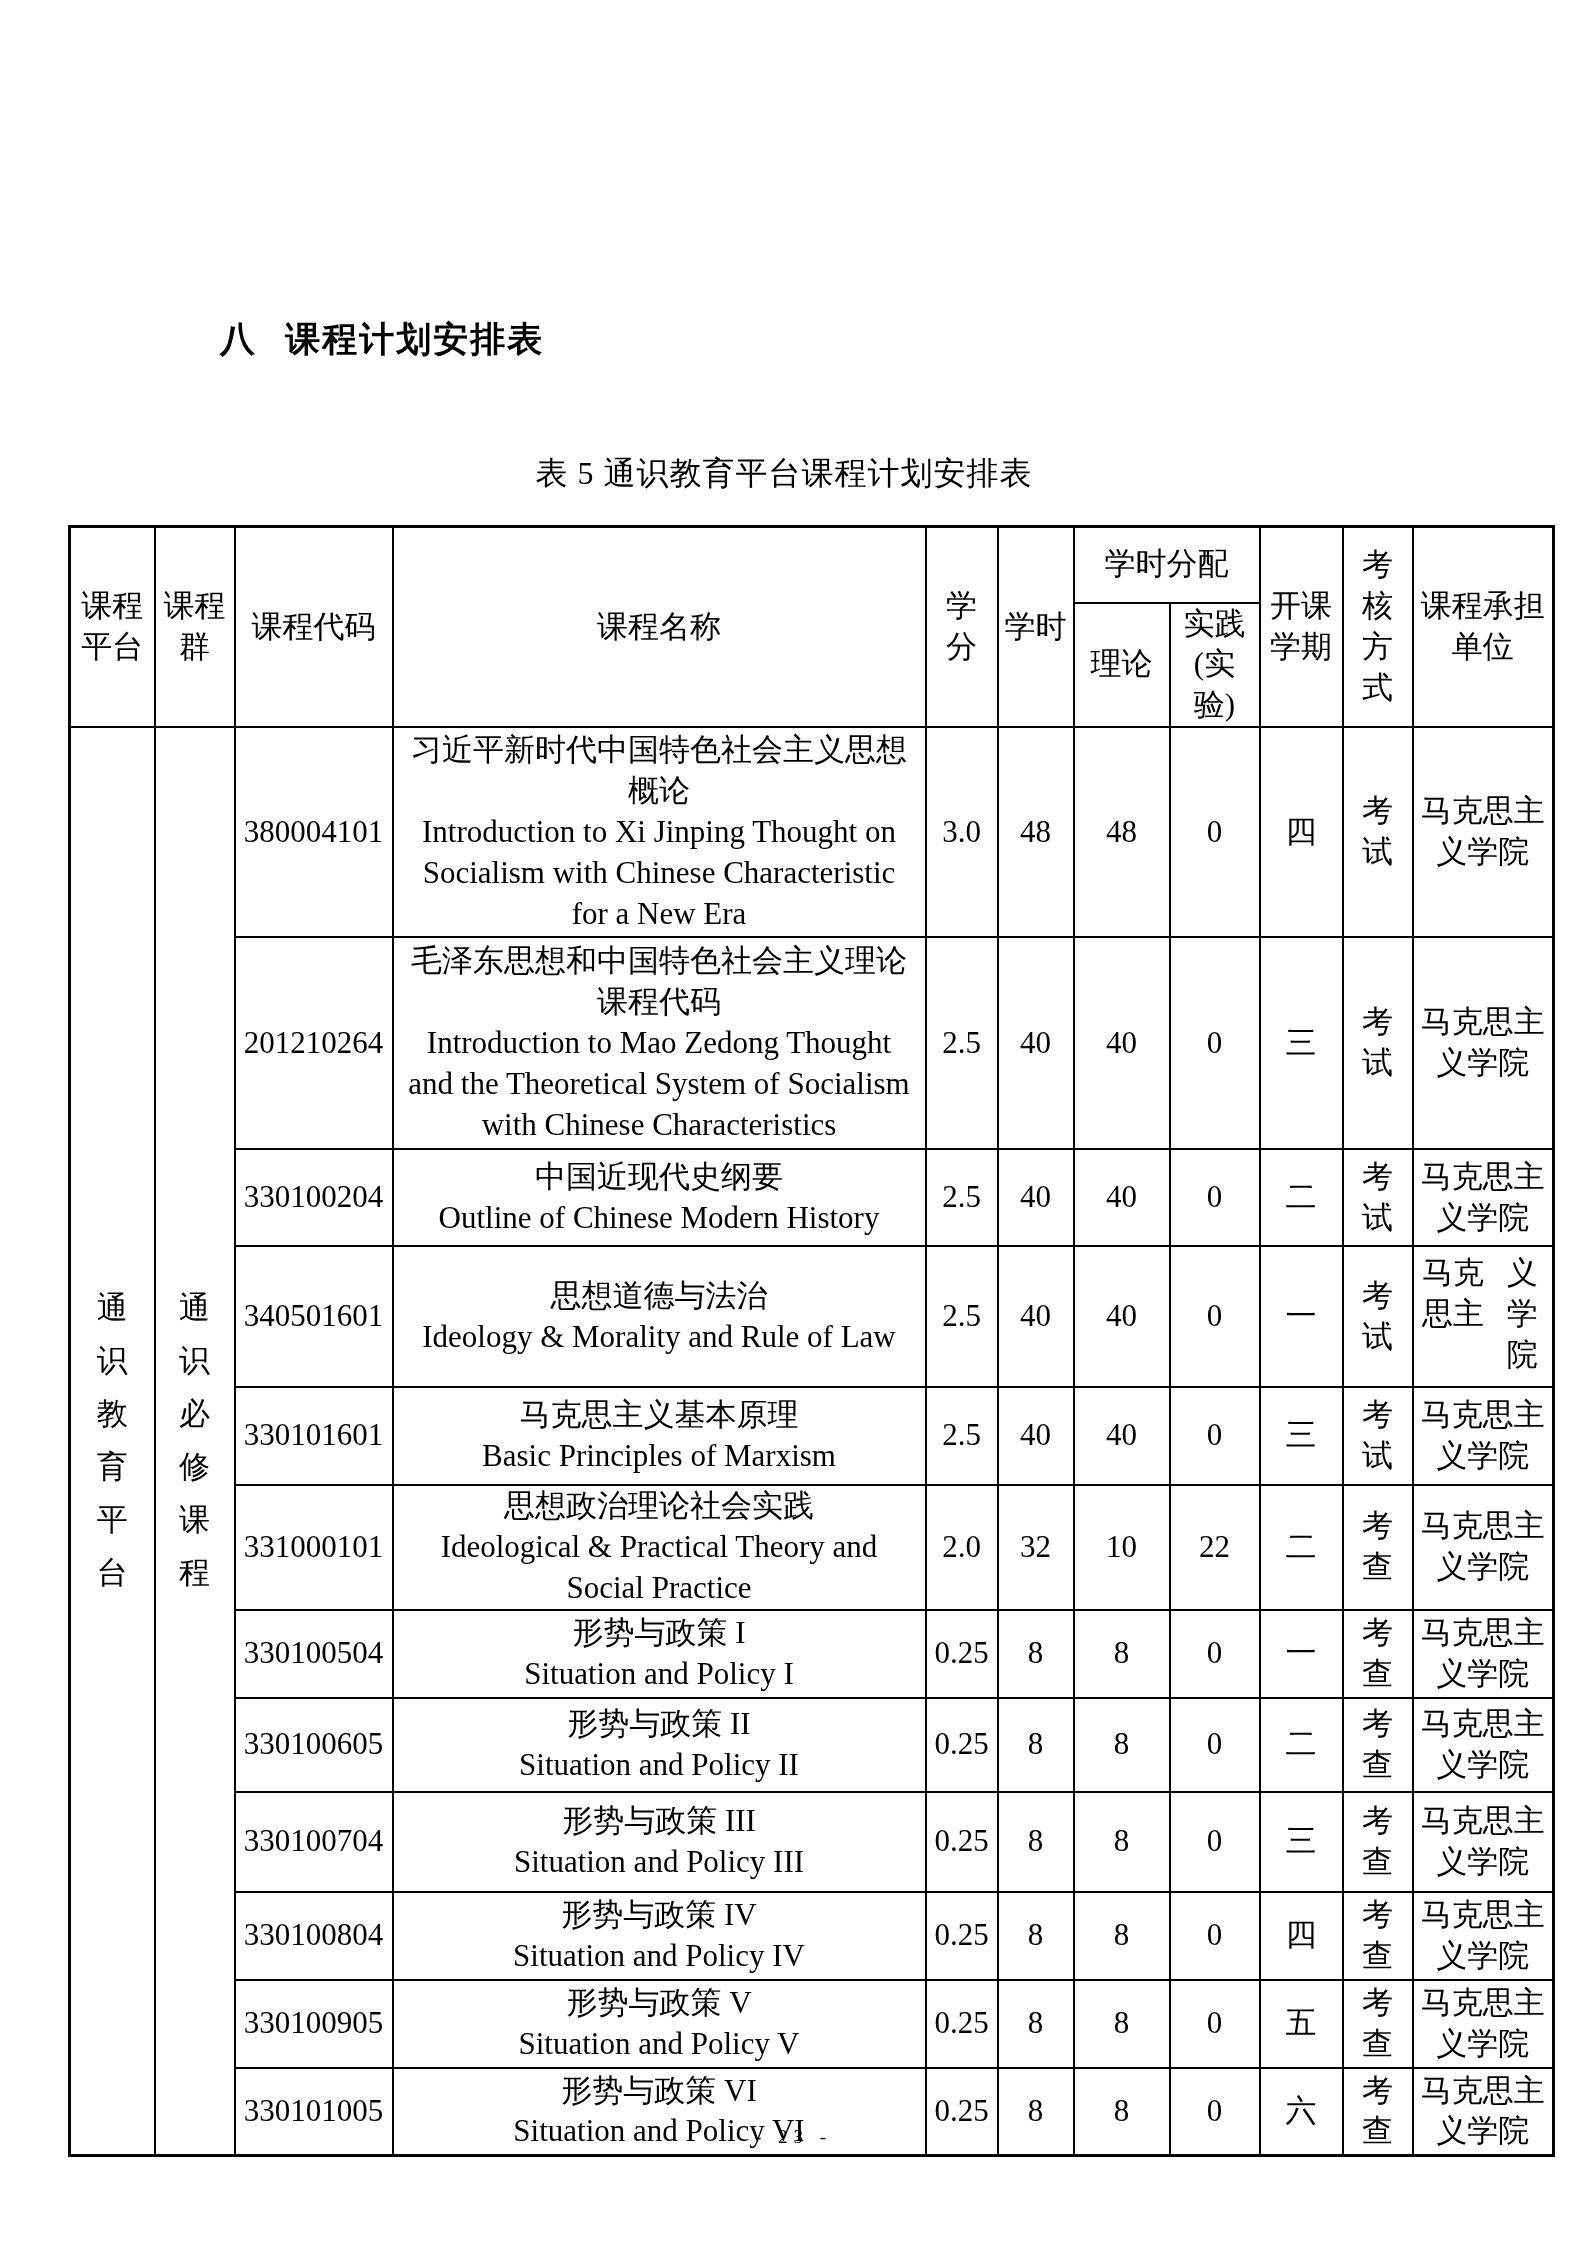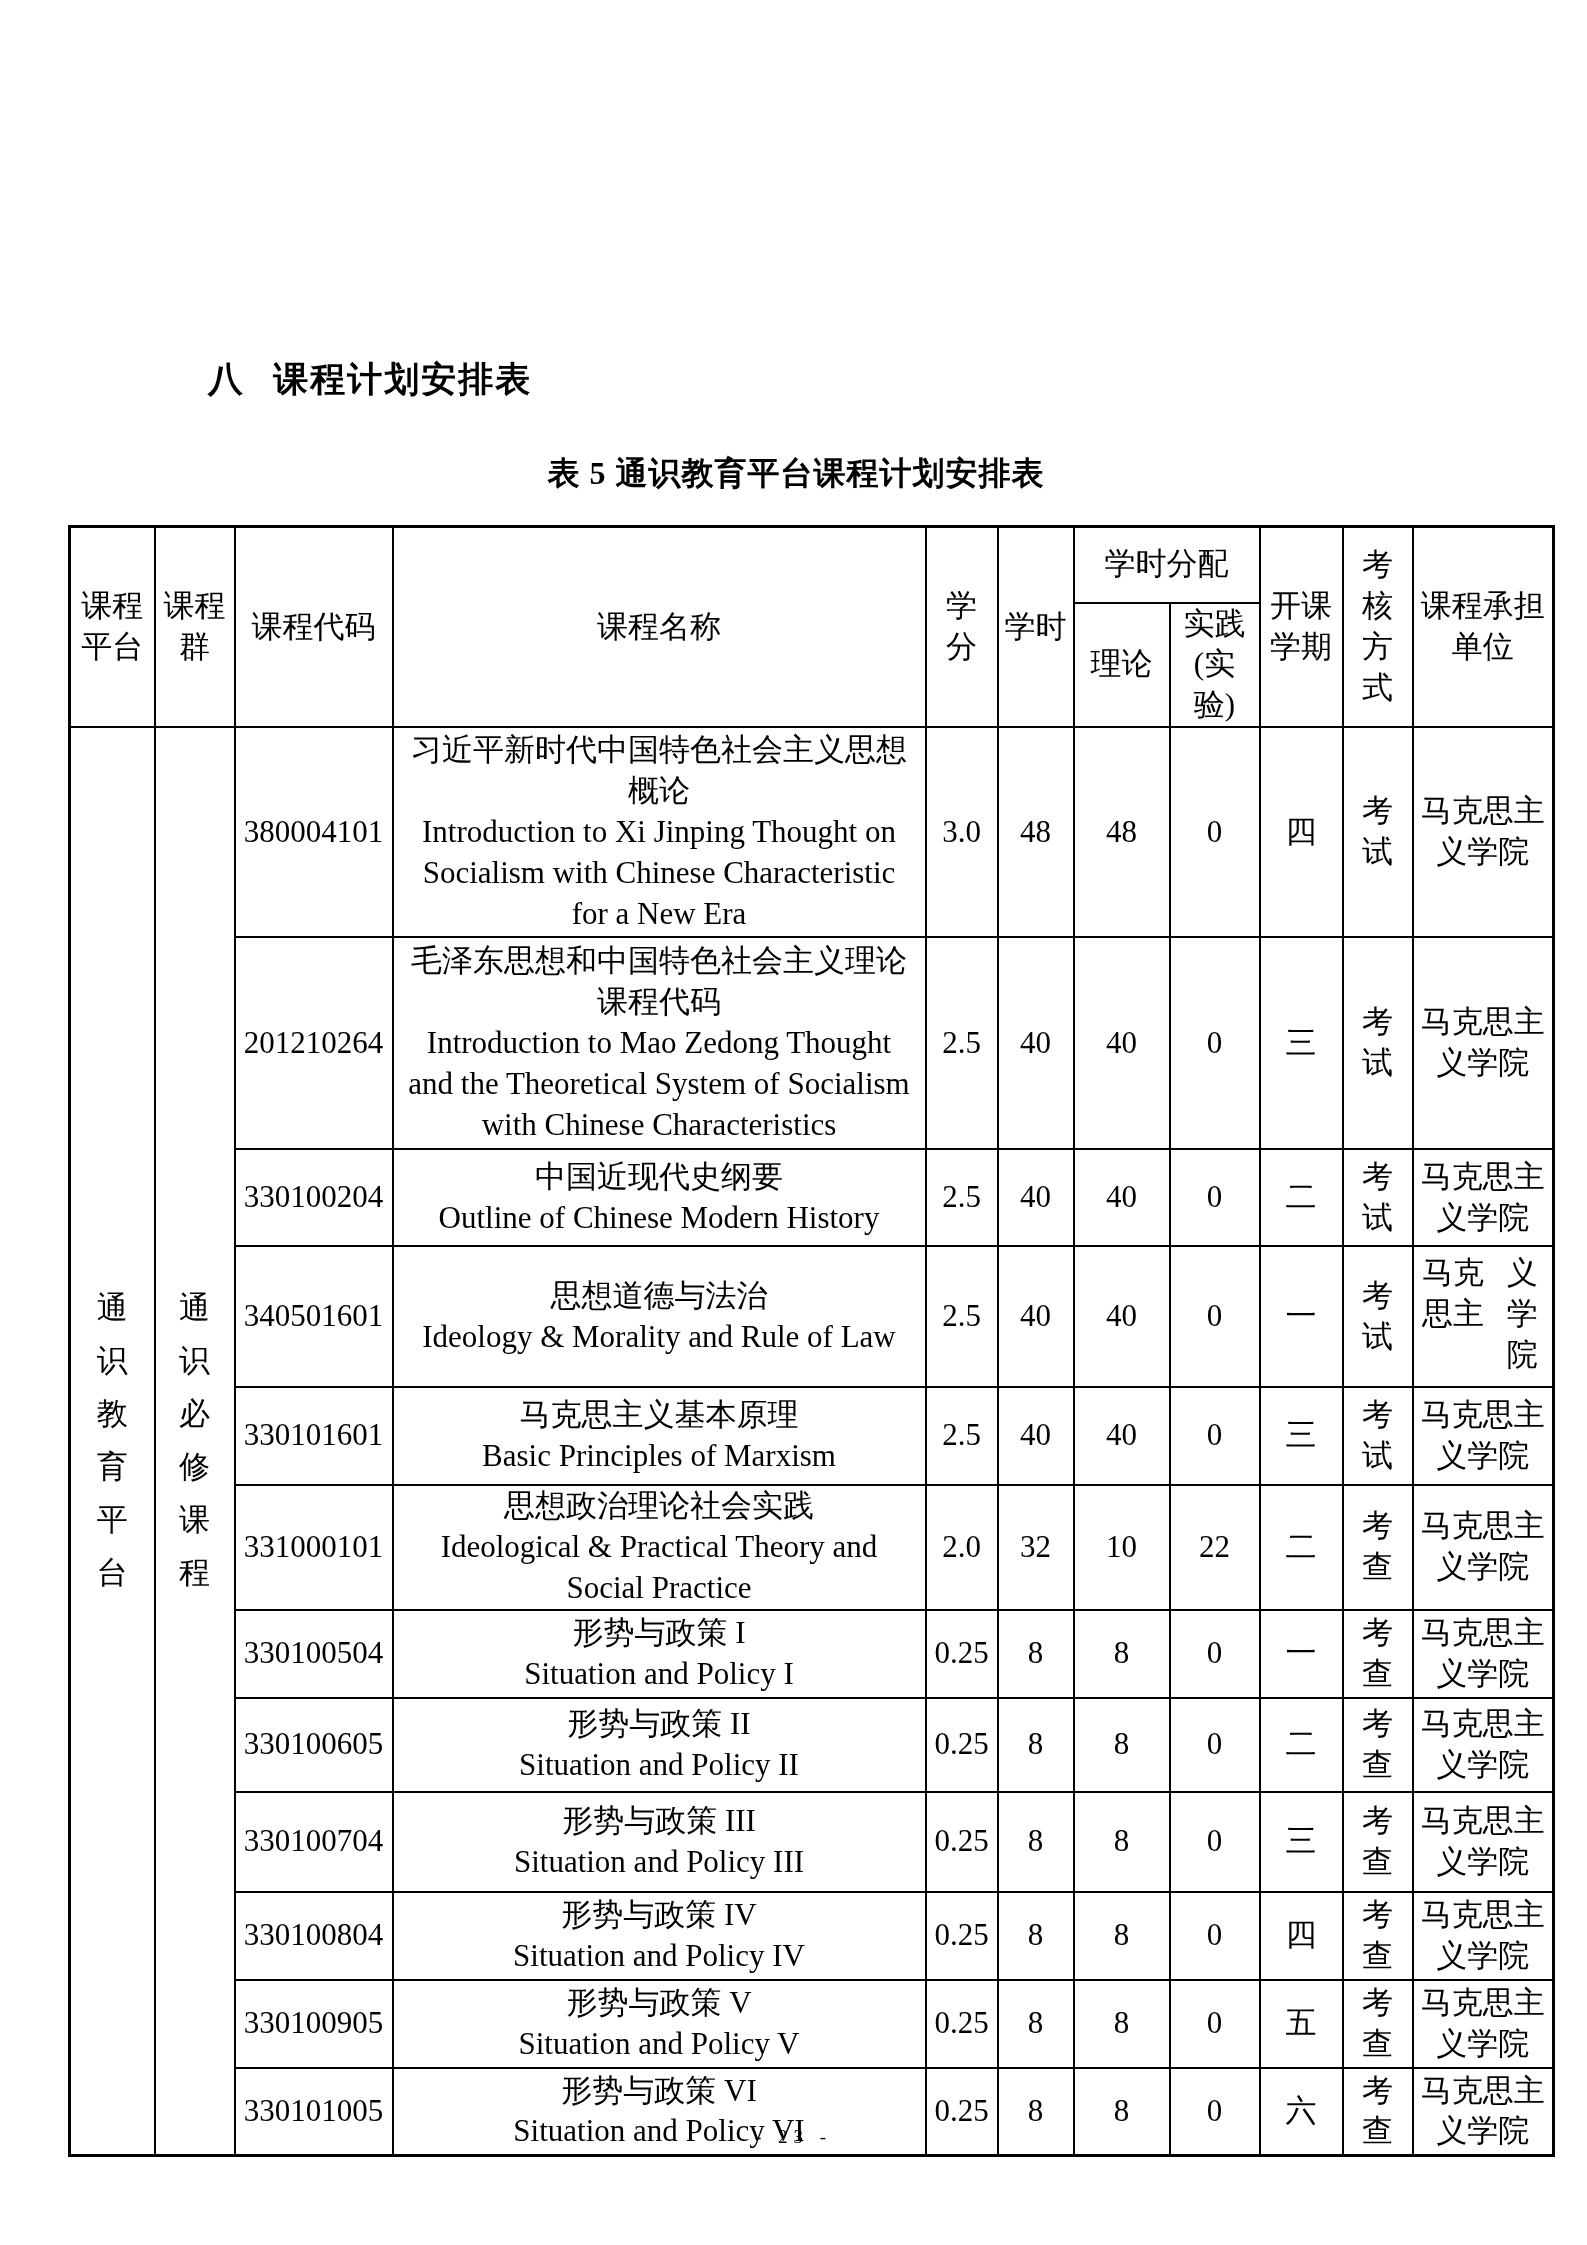--- a/index.html
+++ b/index.html
@@ -5,30 +5,29 @@
   html,body{margin:0;padding:0;background:#888;}
   .page{
     position:relative;
     width:1587px;height:2245px;
     background:#ffffff;
     font-family:"Liberation Serif","DejaVu Serif",serif;
     color:#000;
     overflow:hidden;
   }
   .section-title{
-    position:absolute;left:208px;top:316px;
+    position:absolute;left:220px;top:316px;
     font-family:"DejaVu Sans","Liberation Sans",sans-serif;
     font-weight:bold;font-size:35px;letter-spacing:2px;
     white-space:pre;
-    margin-top:40px;
   }
   .table-caption{
-    position:absolute;left:16px;top:452px;width:1560px;
+    position:absolute;left:4px;top:452px;width:1560px;
     text-align:center;
-    font-weight:bold;font-size:32px;letter-spacing:1px;
+    font-weight:normal;font-size:32px;letter-spacing:1px;
   }
   table.course-table{
     position:absolute;left:68px;top:525px;
     width:1484px;
     border-collapse:collapse;table-layout:fixed;
     font-size:31px;line-height:1.32;
   }
   table.course-table th,
   table.course-table td{
     border:2px solid #000;

